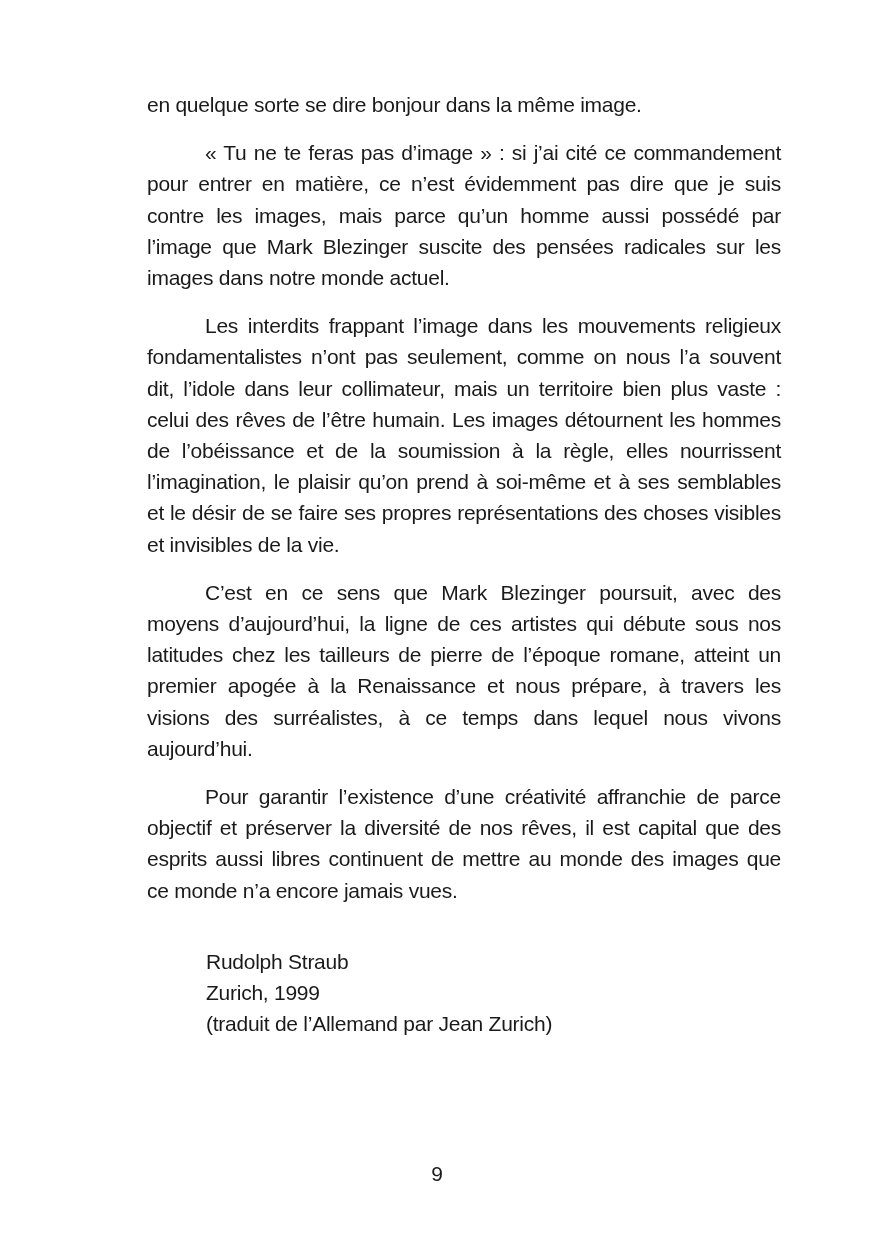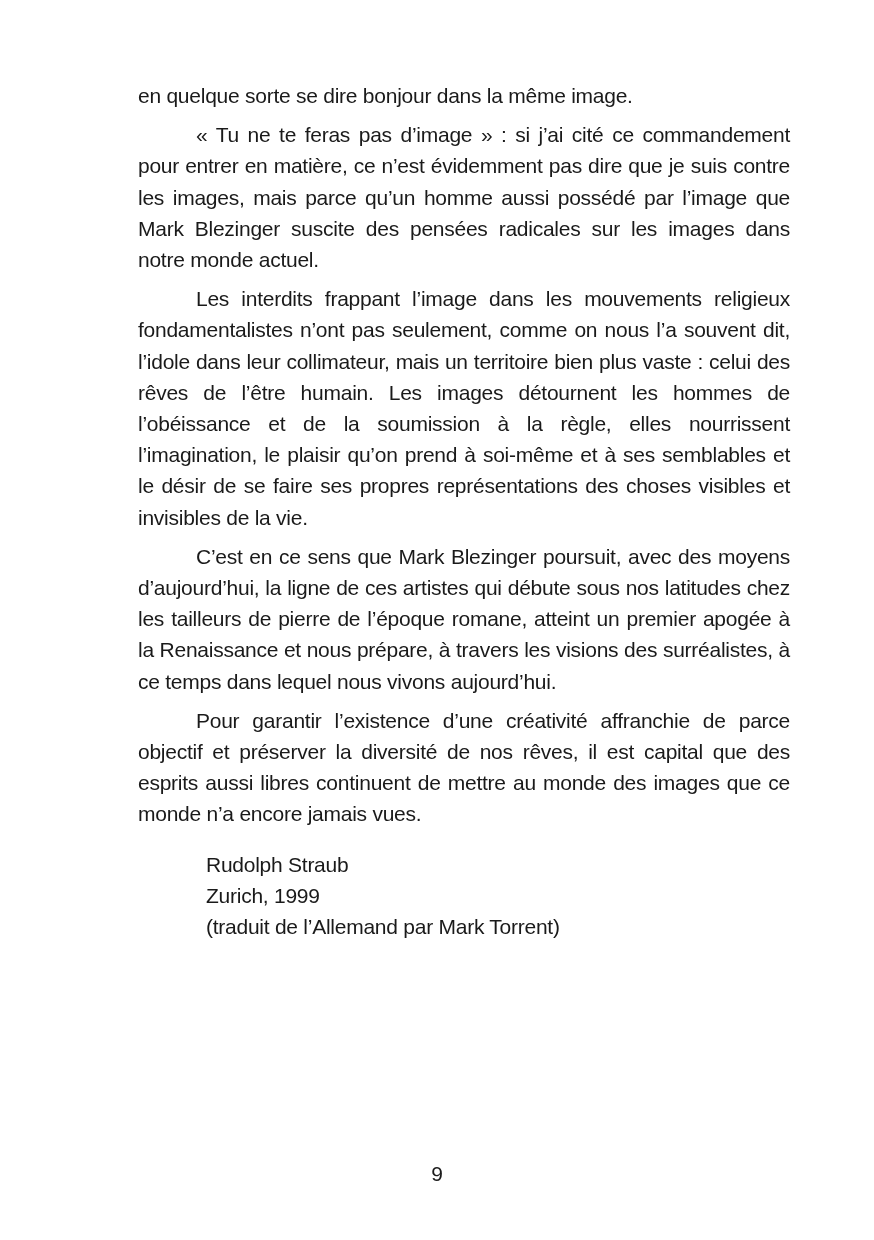--- a/index.html
+++ b/index.html
@@ -22,29 +22,29 @@
     position: absolute;
     left: 130px;
     top: 72px;
     width: 668px;
     font-size: 21px;
     line-height: 31.2px;
     letter-spacing: -0.012em;
     text-align: justify;
   }
   .body-text p {
-    margin: 8px;
+    margin: 17px;
     padding: 0;
     text-indent: 58px;
   }
   .body-text p.continuation {
     text-indent: 0;
   }
   .signature-block {
-    margin-top: 19px;
+    margin-top: 40px;
     margin-left: 76px;
     text-align: left;
   }
   .signature-block div {
     margin: 0;
   }
   .page-number {
     position: absolute;
     top: 1158px;
     left: 0;
@@ -62,19 +62,19 @@
   <div class="body-text">
     <p class="continuation">en quelque sorte se dire bonjour dans la même image.</p>
     <p>« Tu ne te feras pas d’image » : si j’ai cité ce commandement pour entrer en matière, ce n’est évidemment pas dire que je suis contre les images, mais parce qu’un homme aussi possédé par l’image que Mark Blezinger suscite des pensées radicales sur les images dans notre monde actuel.</p>
     <p>Les interdits frappant l’image dans les mouvements religieux fondamentalistes n’ont pas seulement, comme on nous l’a souvent dit, l’idole dans leur collimateur, mais un territoire bien plus vaste : celui des rêves de l’être humain. Les images détournent les hommes de l’obéissance et de la soumission à la règle, elles nourrissent l’imagination, le plaisir qu’on prend à soi-même et à ses semblables et le désir de se faire ses propres représentations des choses visibles et invisibles de la vie.</p>
     <p>C’est en ce sens que Mark Blezinger poursuit, avec des moyens d’aujourd’hui, la ligne de ces artistes qui débute sous nos latitudes chez les tailleurs de pierre de l’époque romane, atteint un premier apogée à la Renaissance et nous prépare, à travers les visions des surréalistes, à ce temps dans lequel nous vivons aujourd’hui.</p>
     <p>Pour garantir l’existence d’une créativité affranchie de parce objectif et préserver la diversité de nos rêves, il est capital que des esprits aussi libres continuent de mettre au monde des images que ce monde n’a encore jamais vues.</p>
 
     <div class="signature-block">
       <div>Rudolph Straub</div>
       <div>Zurich, 1999</div>
-      <div>(traduit de l’Allemand par Mark Torrent)</div>
+      <div>(traduit de l’Allemand par Jean Zurich)</div>
     </div>
   </div>
 
   <div class="page-number">9</div>
 
 </div>
 
 </body></html>

